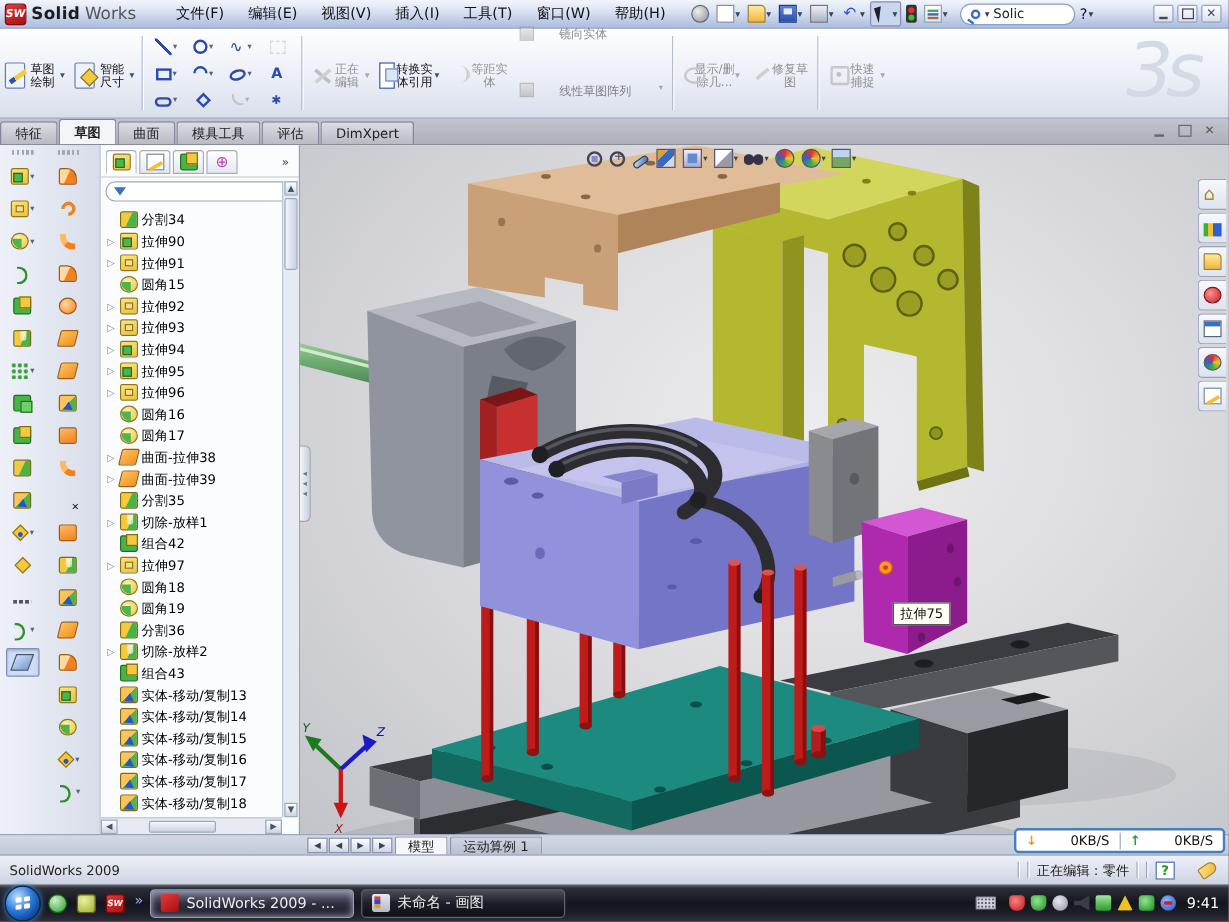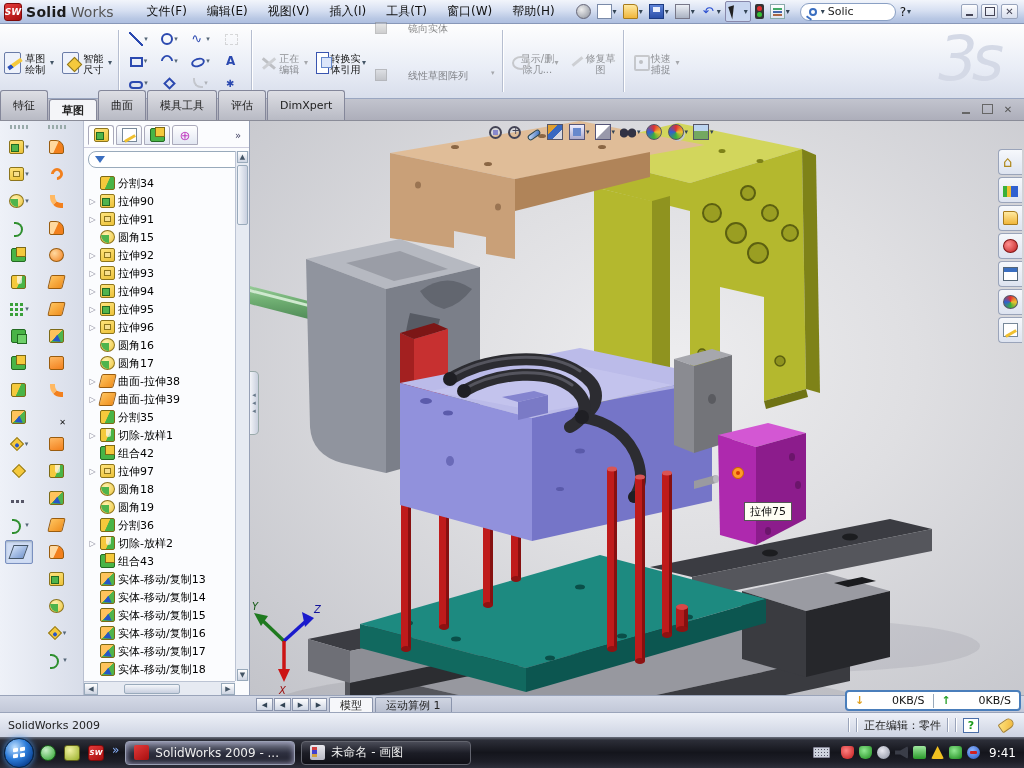--- a/index.html
+++ b/index.html
@@ -92,21 +92,21 @@
   .gdis{opacity:.4;filter:grayscale(1);}
   .tsep{width:1px;background:#b6bed0;margin:6px 2px;box-shadow:1px 0 0 #fff;}
   #mirstack{display:flex;flex-direction:column;justify-content:center;gap:1px;margin:0 2px;}
   .mrow{display:flex;align-items:flex-start;gap:21px;padding:1px 3px;border-radius:2px;opacity:.5;filter:grayscale(1);margin-top:30px;}
   .mrow .mi{width:12px;height:12px;background:linear-gradient(#ccd4e4,#9aa4ba);border:1px solid #889;}
   .mrow .lbl{font-size:10px;white-space:nowrap;}
   .mrow .car{font-size:7px;color:#567;margin-left:2px;}
   
   #tabstrip{position:absolute;left:0;top:99px;width:1024px;height:22px;background:linear-gradient(#c2c4ce,#adaeba);
     border-bottom:1px solid #8a8c98;display:flex;align-items:flex-end;}
-  .cmtab{height:30px;padding:2px 12px;margin-right:1px;font-size:11px;color:#222;
+  .cmtab{height:19px;padding:2px 12px;margin-right:1px;font-size:11px;color:#222;
     background:linear-gradient(#dddee4,#b8bac4);border:1px solid #84879a;border-bottom:none;border-radius:3px 3px 0 0;display:flex;align-items:center;}
   .cmtab.active{background:#f4f5f8;height:21px;font-weight:bold;}
   #docctl{position:absolute;right:8px;top:3px;display:flex;gap:4px;}
   .dbtn{width:16px;height:14px;display:flex;align-items:center;justify-content:center;color:#555;font-size:10px;}
   .dmin:after{content:"";width:8px;height:2px;background:#666;margin-top:7px;}
   .dmax:after{content:"";width:9px;height:8px;border:1.5px solid #666;}
   
   #main{position:absolute;left:0;top:121px;width:1024px;height:574px;background:#dfe3ee;}
   
   #lefttools{position:absolute;left:0;top:0;width:84px;height:574px;background:linear-gradient(90deg,#eef1f8,#d8dde9);border-right:1px solid #b8bfd0;}
@@ -407,20 +407,24 @@
     <div class="tbtn disabled">
       <div class="bigico bi-trim"></div>
       <div class="lbl">正在编辑</div>
         <div class="car">▾</div>
     </div>
     <div class="tbtn">
       <div class="bigico bi-convert"></div>
       <div class="lbl">转换实体引用</div>
         <div class="car">▾</div>
     </div>
+    <div class="tbtn disabled">
+      <div class="bigico bi-offset"></div>
+      <div class="lbl">等距实体</div>
+    </div>
     <div id="mirstack">
       <div class="mrow">
         <span class="mi"></span>
         <span class="lbl">镜向实体</span>
       </div>
       <div class="mrow">
         <span class="mi"></span>
         <span class="lbl">线性草图阵列</span>
           <span class="car">▾</span>
       </div>

